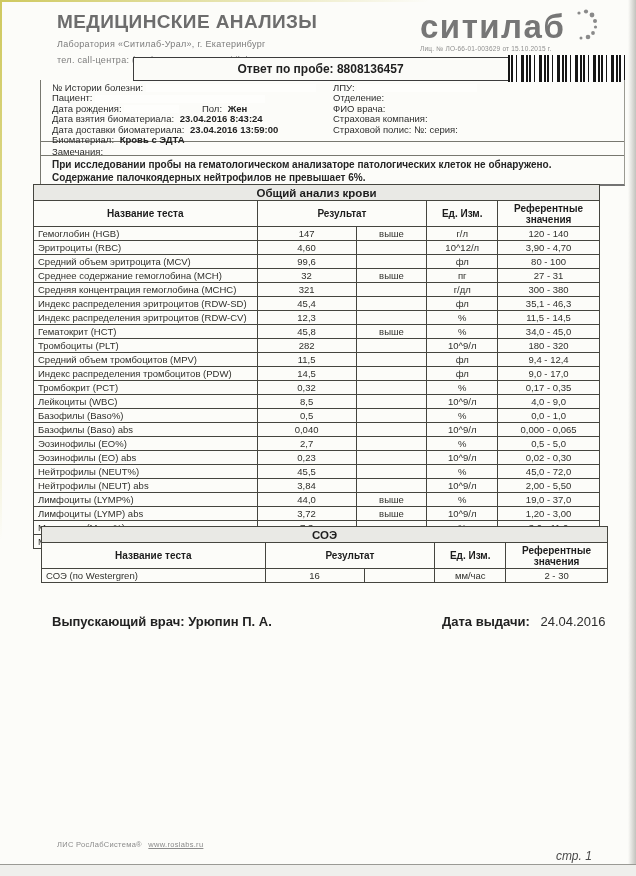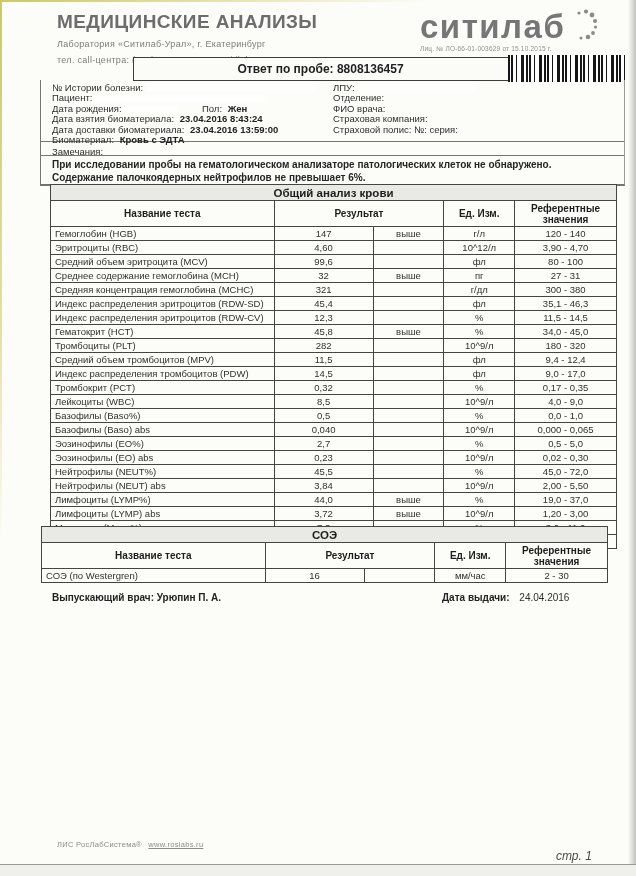--- a/index.html
+++ b/index.html
@@ -50,25 +50,25 @@
   .remarks-body{position:absolute;left:11px;top:79px;font-size:10px;font-weight:bold;
                 line-height:12.5px;color:#252525;white-space:nowrap;}
 
   
   table.lab{border-collapse:collapse;table-layout:fixed;width:567px;font-size:9.5px;background:#fcfcf9;}
   table.lab,.lab th,.lab td{border:1px solid #45453f;}
   .lab tr.bar th{background:#e9e9e5;font-size:11.5px;font-weight:bold;height:15px;padding:0;color:#1d1d1d;}
   .lab tr.cols th{font-weight:bold;font-size:10px;height:25px;padding:0 2px;line-height:11px;color:#1d1d1d;}
   .lab td{height:13px;padding:0 4px;color:#30302c;text-align:center;overflow:hidden;white-space:nowrap;}
   .lab td.td-test{text-align:left;}
-  .t1{position:absolute;left:50px;top:184px;padding-left:44px;}
+  .t1{position:absolute;left:33px;top:184px;padding-left:44px;}
   .t2{position:absolute;left:41px;top:526px;}
 
   
-  .signoff{position:absolute;left:52px;top:592px;width:560px;font-size:10px;}
+  .signoff{position:absolute;left:52px;top:614px;width:560px;font-size:13px;}
   .doctor{font-weight:bold;color:#222;}
   .issue-date{position:absolute;left:390px;top:0;}
   .issue-label{font-weight:bold;color:#222;}
   .issue-value{margin-left:7px;}
 
   
   .lis{position:absolute;left:57px;top:840px;font-size:7.5px;color:#8b8b8b;letter-spacing:.3px;}
   .lis .url{text-decoration:underline;margin-left:4px;}
   .pagenum{position:absolute;left:556px;top:849px;font-size:12px;font-style:italic;color:#4a4a4a;}
 </style>

